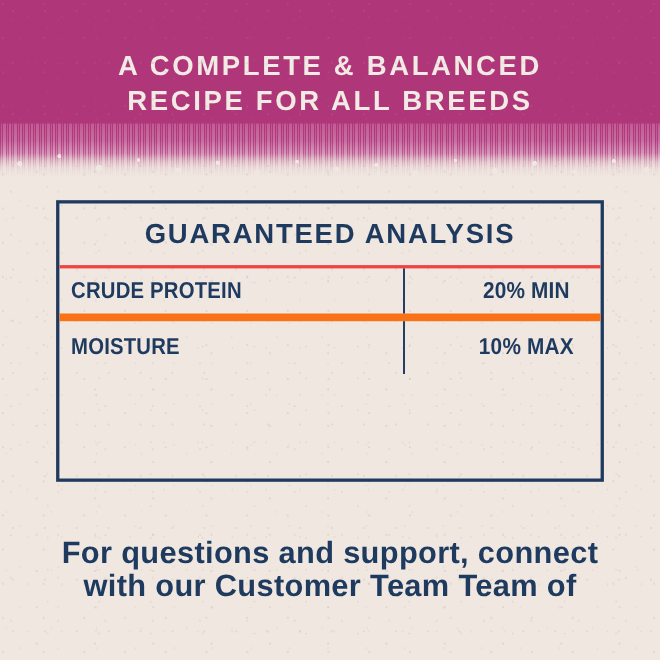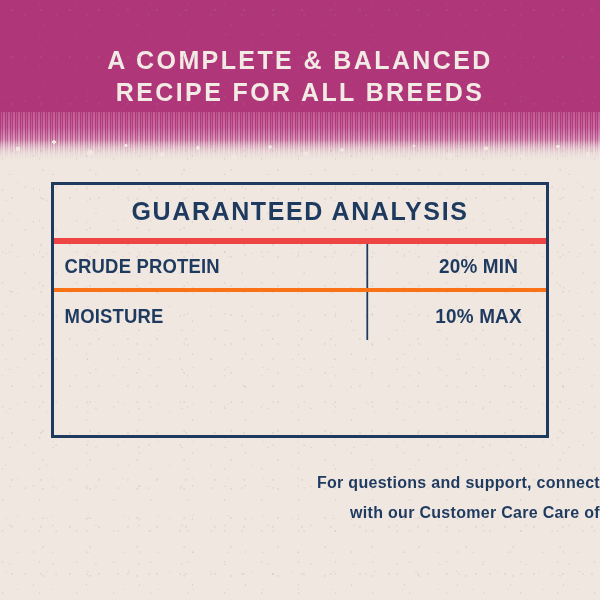--- a/index.html
+++ b/index.html
@@ -134,36 +134,36 @@
     top: 182px;
     width: 498px;
     height: 256px;
     border: 3px solid #1E3A5F;
     box-sizing: border-box;
     z-index: 4;
   }
   #table-title {
     height: 59px;
     box-sizing: border-box;
-    border-bottom: 6px solid #ef4444;
+    border-bottom: 3px solid #ef4444;
     display: flex;
     align-items: center;
     justify-content: center;
     color: #1E3A5F;
     font-family: "Liberation Sans", sans-serif;
     font-weight: bold;
     font-size: 25px;
     letter-spacing: 1.6px;
     text-transform: uppercase;
   }
   .ga-row {
     display: flex;
     height: 48px;
     box-sizing: border-box;
-    border-bottom: 4px solid #f97316;
+    border-bottom: 7px solid #f97316;
   }
   .ga-row:last-child { border-bottom: none; }
   .ga-label {
     width: 357px;
     box-sizing: border-box;
     border-right: 2px solid #1E3A5F;
     display: flex;
     align-items: center;
     padding-left: 12px;
     color: #1E3A5F;
@@ -186,28 +186,28 @@
     font-size: 21px;
     letter-spacing: 0.2px;
     text-transform: uppercase;
     transform: scaleX(0.9);
   }
 
   
   #footer-note {
     position: absolute;
     left: 0;
-    top: 468px;
+    top: 488px;
     width: 600px;
     z-index: 4;
-    text-align: right;
-    color: #1E3A5F;
-    font-family: "Liberation Sans", sans-serif;
-    font-weight: bold;
-    font-size: 16px;
+    text-align: center;
+    color: #1E3A5F;
+    font-family: "Liberation Sans", sans-serif;
+    font-weight: bold;
+    font-size: 28px;
     line-height: 30px;
     letter-spacing: 0.3px;
   }
   #footer-note .fn-line { display: block; white-space: nowrap; }
 </style>
 </head>
 <body>
 
 <div id="page">
 
@@ -233,17 +233,17 @@
 
 
     <div class="ga-row">
       <div class="ga-label">MOISTURE</div>
       <div class="ga-value">10% MAX</div>
     </div>
   </div>
 
   <div id="footer-note">
     <span class="fn-line">For questions and support, connect</span>
-    <span class="fn-line">with our Customer Care Care of</span>
+    <span class="fn-line">with our Customer Team Team of</span>
   </div>
 
   <div id="paper-texture"></div>
 </div>
 
 </body></html>

